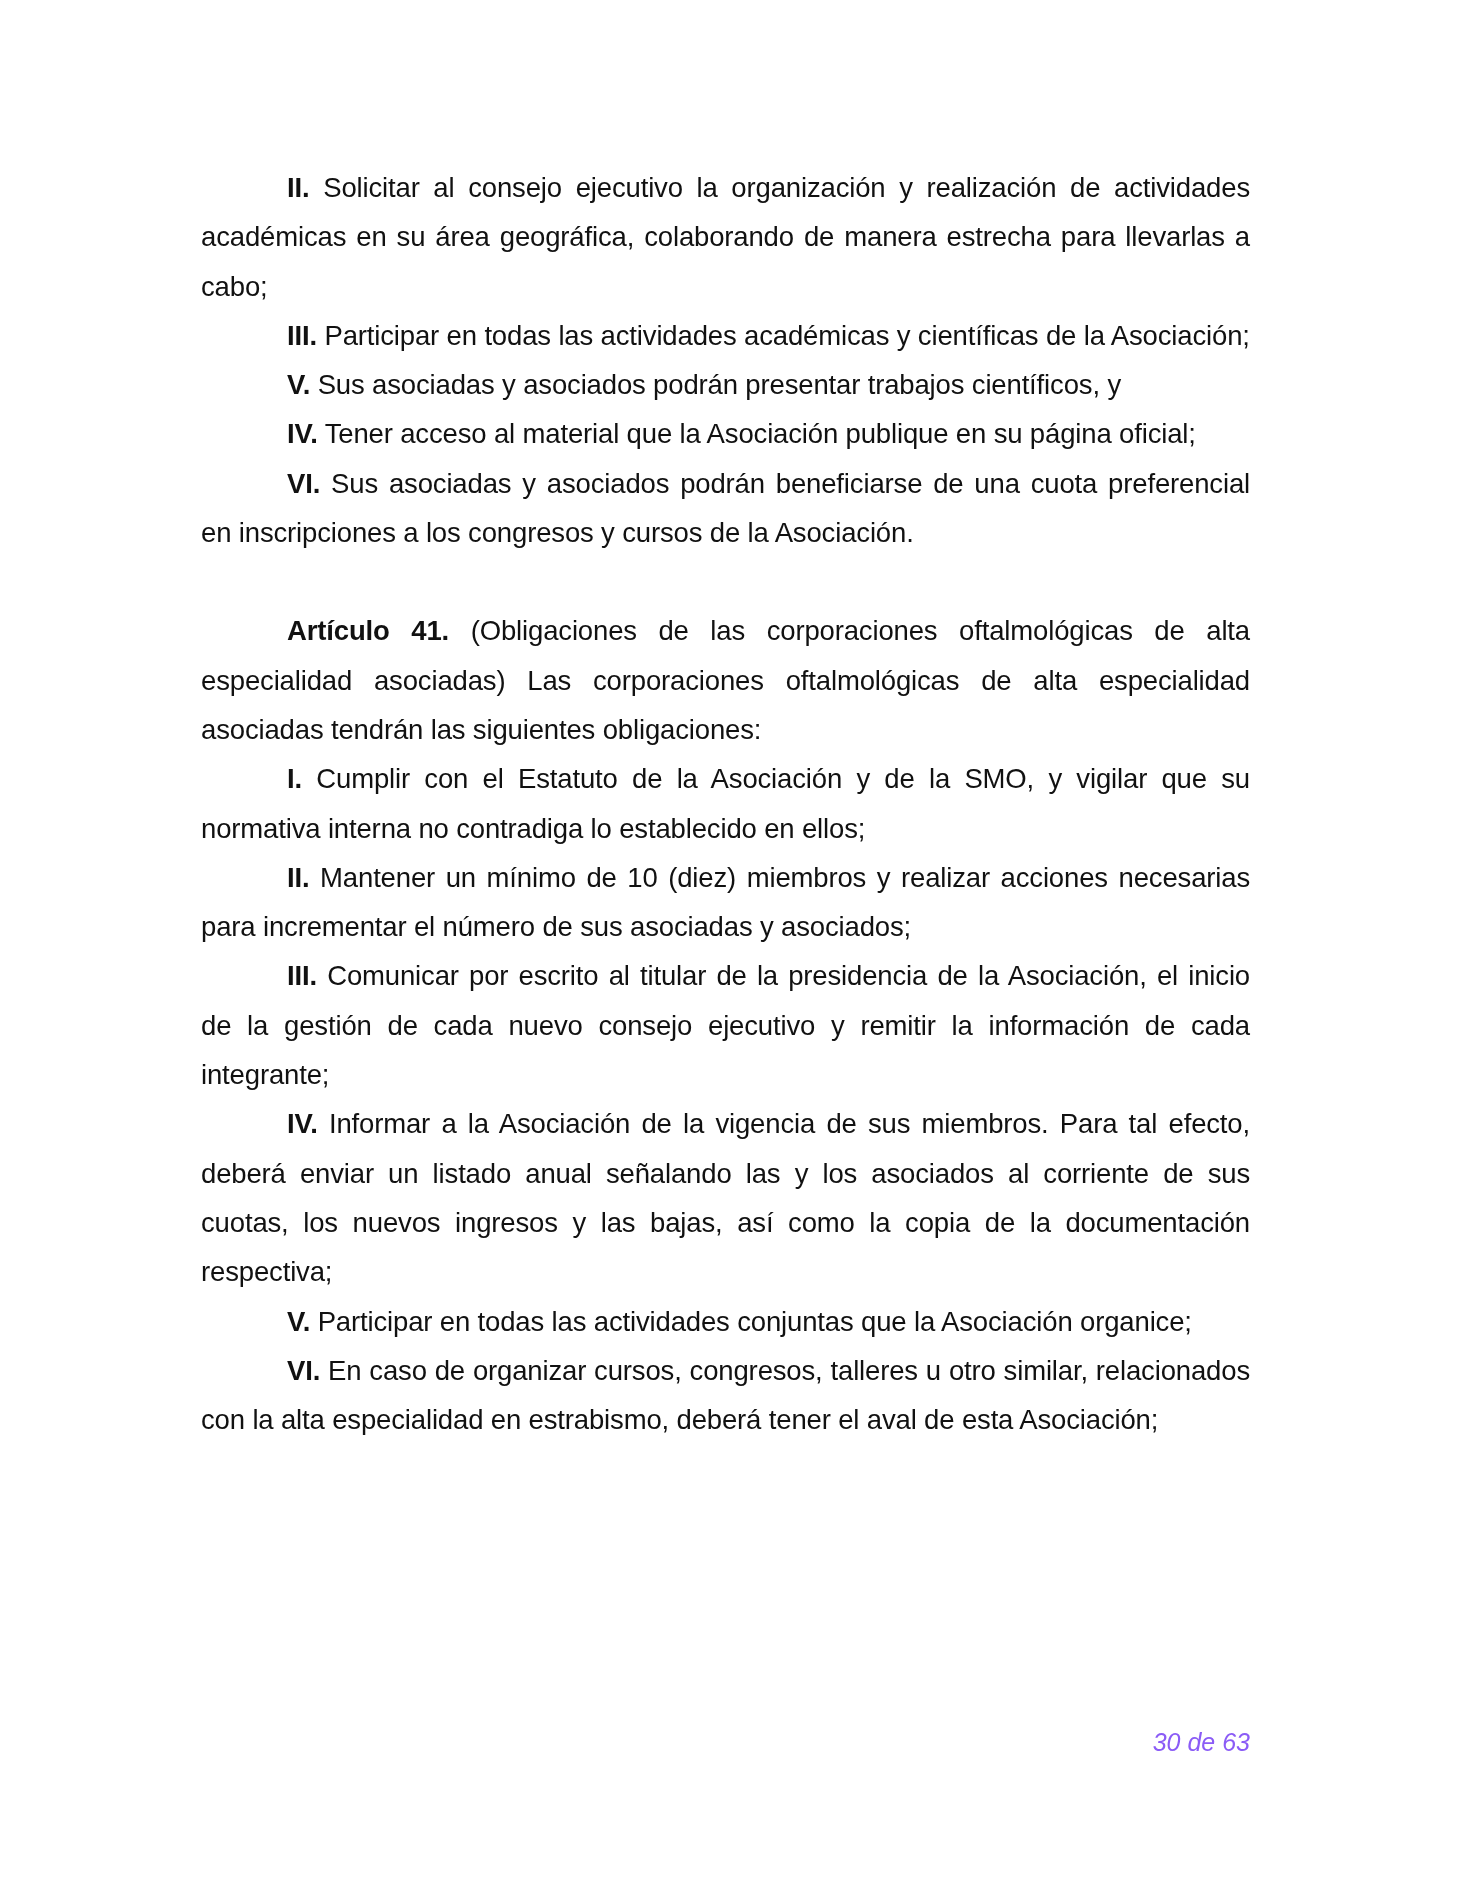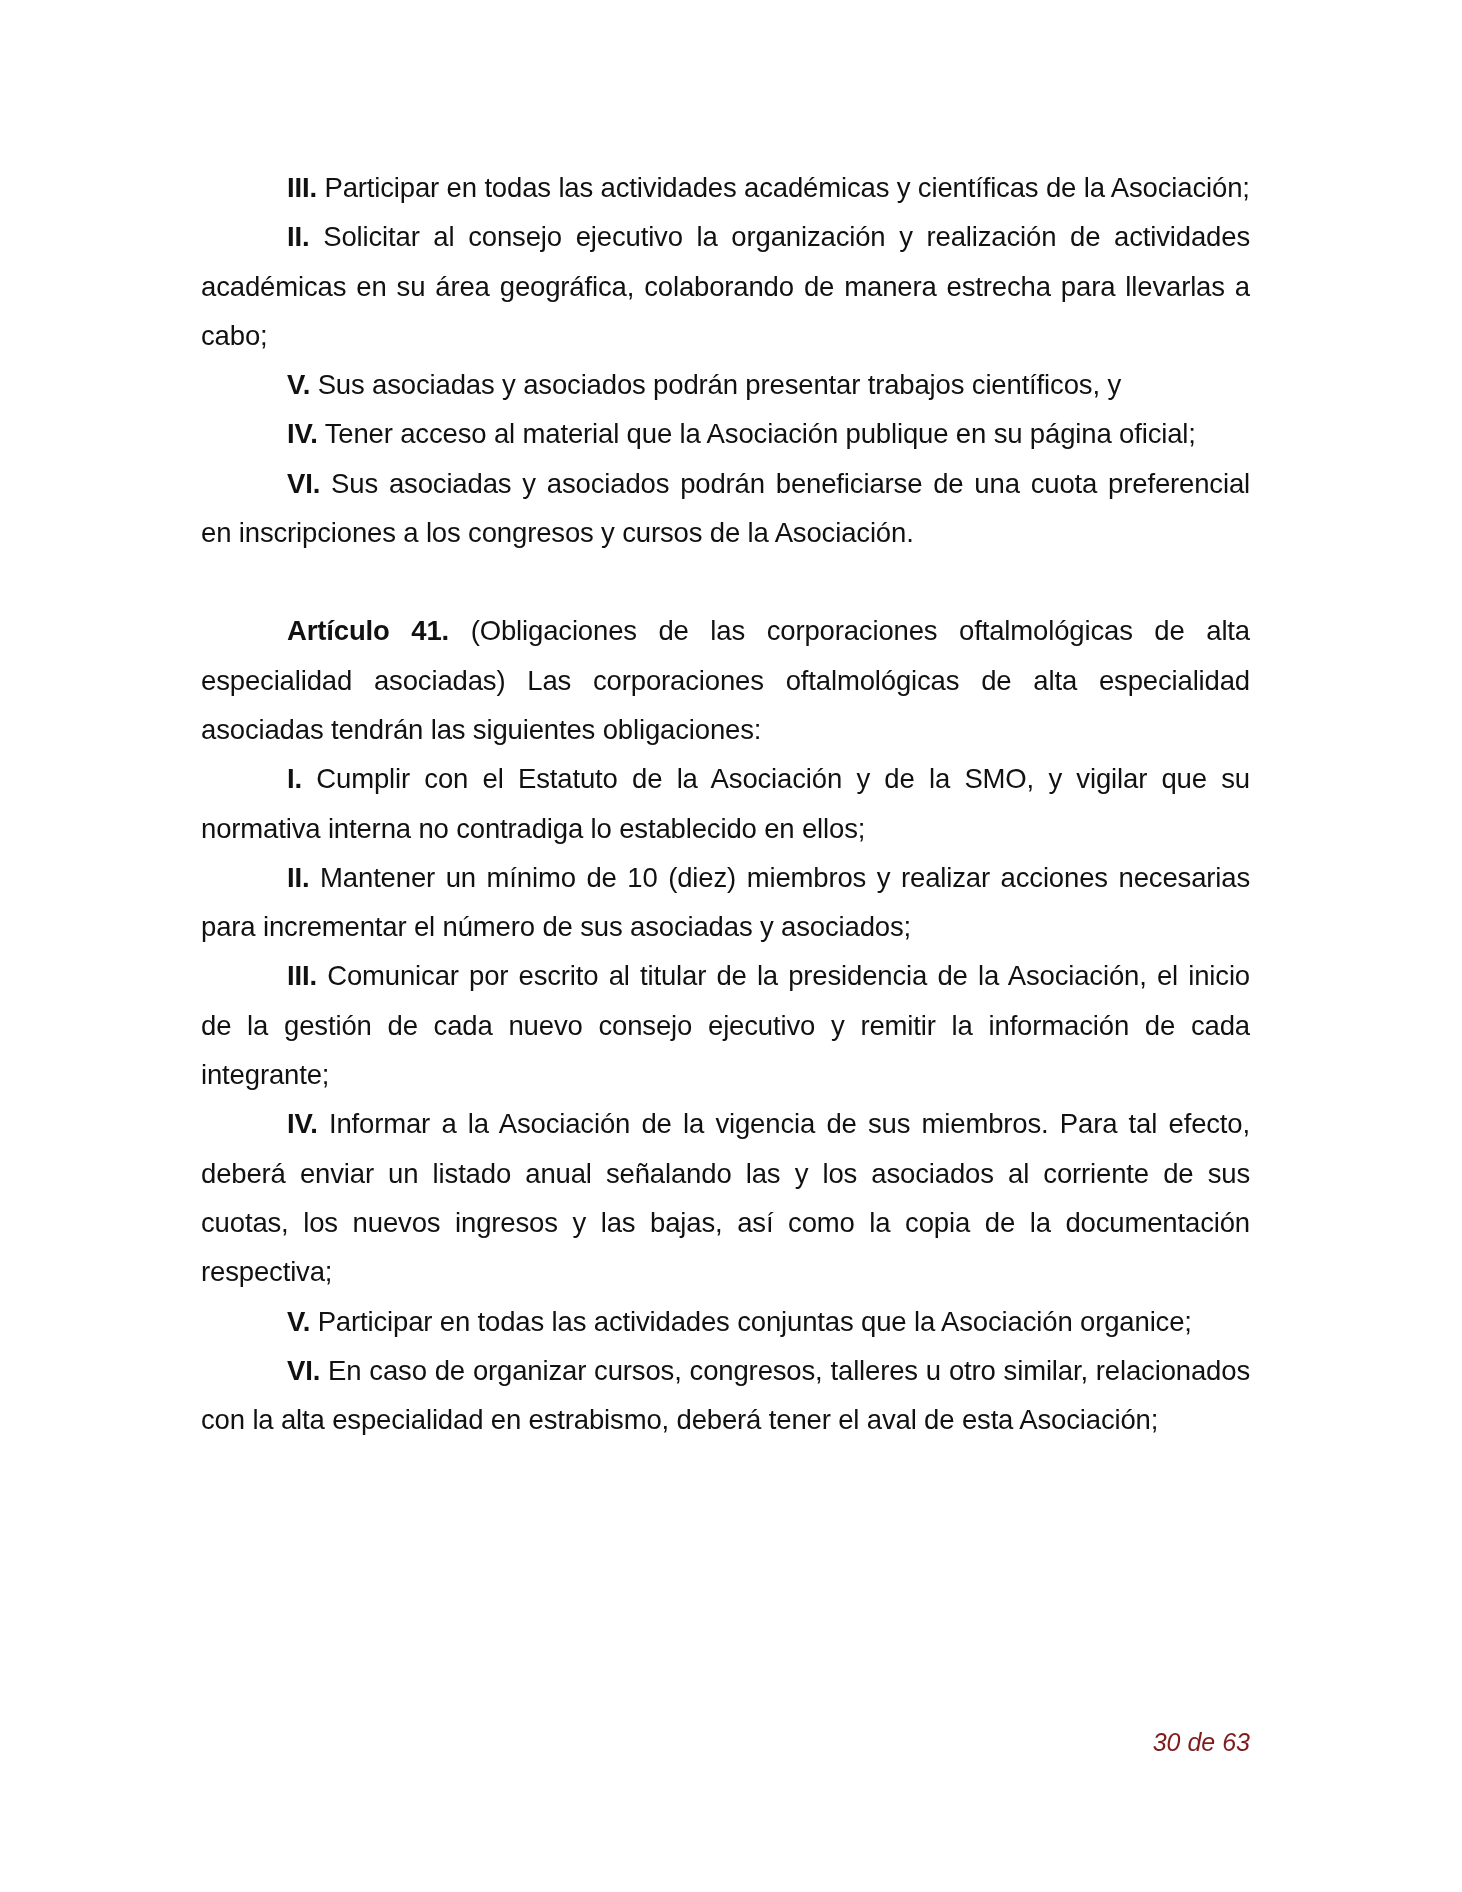--- a/index.html
+++ b/index.html
@@ -38,30 +38,30 @@
     height: 49px;
   }
   .footer {
     position: absolute;
     left: 201px;
     top: 1728px;
     width: 1049px;
     text-align: right;
     font-size: 25px;
     font-style: italic;
-    color: #7f1d1d;
+    color: #8b5cf6;
   }
 </style>
 </head>
 <body>
 
 <div class="page">
 
+  <p class="para indent"><b>II.</b><span> Solicitar al consejo ejecutivo la organización y realización de actividades académicas en su área geográfica, colaborando de manera estrecha para llevarlas a cabo;</span></p>
   <p class="para indent"><b>III.</b><span> Participar en todas las actividades académicas y científicas de la Asociación;</span></p>
-  <p class="para indent"><b>II.</b><span> Solicitar al consejo ejecutivo la organización y realización de actividades académicas en su área geográfica, colaborando de manera estrecha para llevarlas a cabo;</span></p>
   <p class="para indent"><b>V.</b><span> Sus asociadas y asociados podrán presentar trabajos científicos, y</span></p>
   <p class="para indent"><b>IV.</b><span> Tener acceso al material que la Asociación publique en su página oficial;</span></p>
   <p class="para indent"><b>VI.</b><span> Sus asociadas y asociados podrán beneficiarse de una cuota preferencial en inscripciones a los congresos y cursos de la Asociación.</span></p>
 
   <div class="spacer"></div>
 
   <p class="para indent"><b>Artículo 41.</b><span> (Obligaciones de las corporaciones oftalmológicas de alta especialidad asociadas) Las corporaciones oftalmológicas de alta especialidad asociadas tendrán las siguientes obligaciones:</span></p>
 
   <p class="para indent"><b>I.</b><span> Cumplir con el Estatuto de la Asociación y de la SMO, y vigilar que su normativa interna no contradiga lo establecido en ellos;</span></p>
   <p class="para indent"><b>II.</b><span> Mantener un mínimo de 10 (diez) miembros y realizar acciones necesarias para incrementar el número de sus asociadas y asociados;</span></p>

